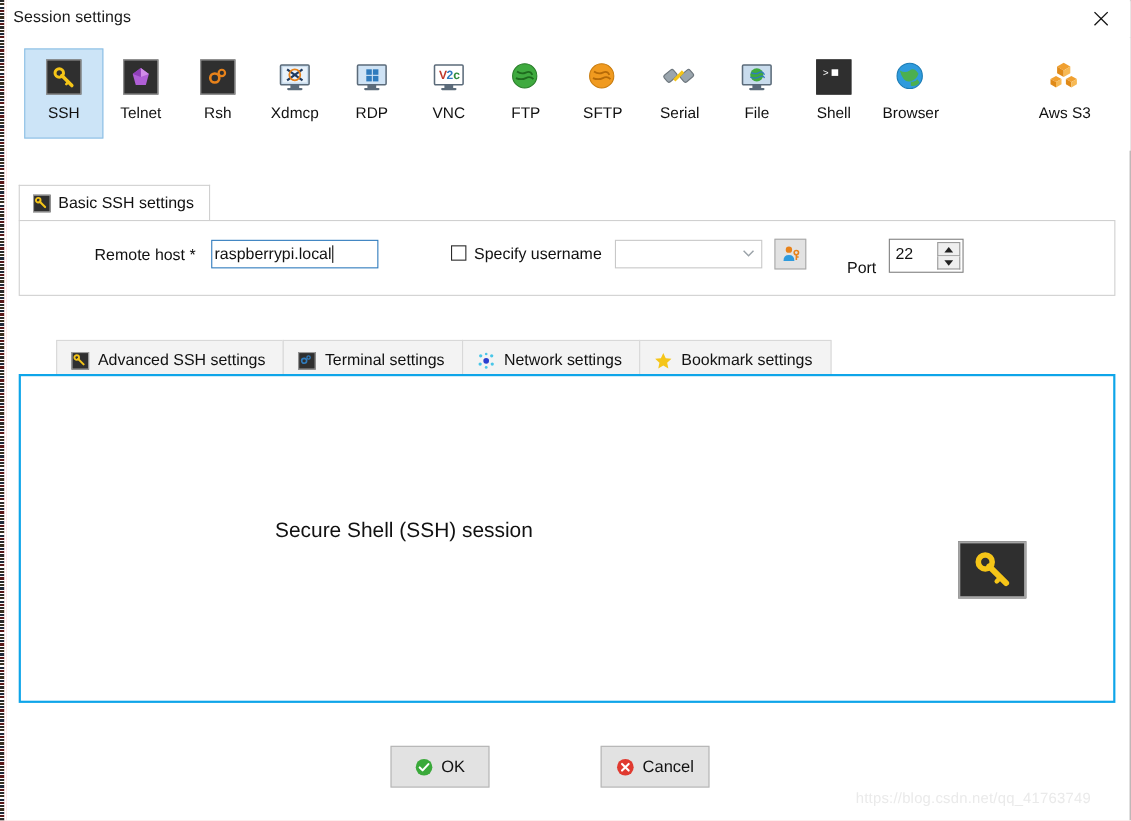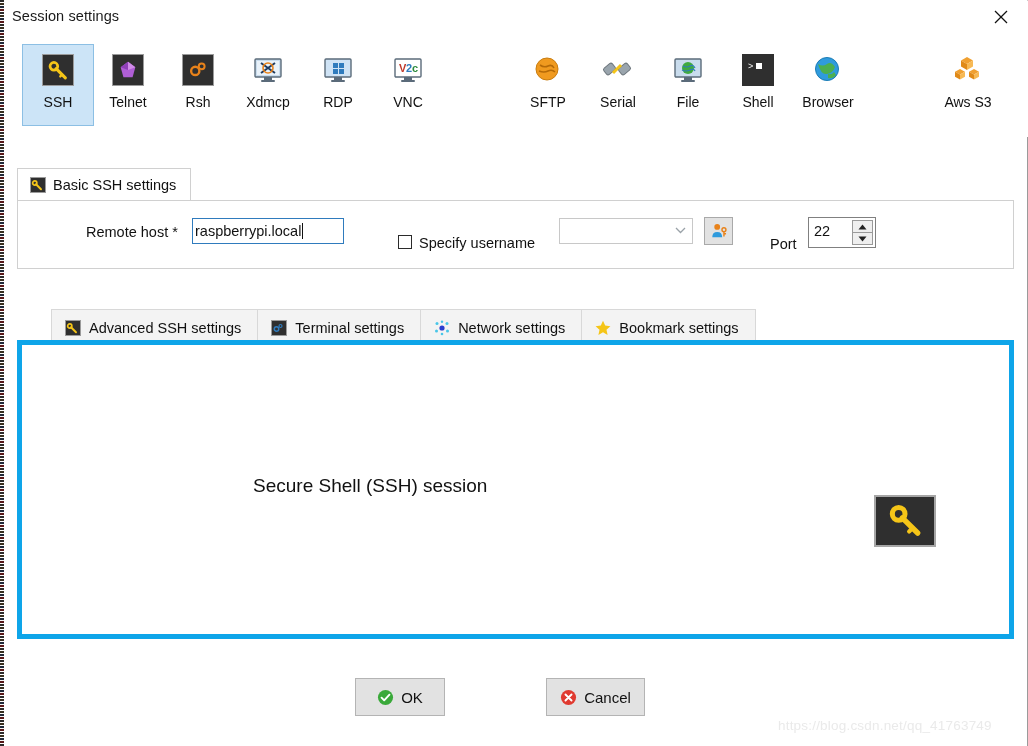--- a/index.html
+++ b/index.html
@@ -162,24 +162,23 @@
     cursor: text;
   }
   .caret {
     display: inline-block;
     width: 1px; height: 16px;
     background: #111111;
     margin-left: 1px;
   }
 
   .chk-wrap {
-    position: absolute; left: 380px; top: 22px;
+    position: absolute; left: 392px; top: 22px;
     display: flex; align-items: flex-start;
     cursor: pointer;
-    margin-top: 12px;
   }
   .chkbox {
     width: 14px; height: 14px;
     border: 1px solid #2b2b2b;
     background: #ffffff;
     box-sizing: border-box;
     margin-right: 7px;
   }
 
   .user-combo {
@@ -253,21 +252,21 @@
     color: #111111;
     white-space: nowrap;
     cursor: pointer;
     margin-right: -1px;
   }
   .ltab .tabicon { margin-right: 8px; display: block; }
   .lower-body {
     position: absolute; left: 0; top: 37px;
     width: 997px; height: 299px;
     background: #ffffff;
-    border: 5px solid #0ea5e9;
+    border: 2px solid #0ea5e9;
     box-sizing: border-box;
   }
   .panel-title {
     position: absolute; left: 231px; top: 130px;
     font-size: 19px;
     color: #111111;
     white-space: nowrap;
   }
   .panel-bigicon {
     position: absolute; left: 852px; top: 150px;
@@ -393,20 +392,30 @@
             <text x="7" y="18" font-family="Liberation Sans, sans-serif" font-size="11" font-weight="bold" fill="#c0392b">V</text>
             <text x="14" y="18" font-family="Liberation Sans, sans-serif" font-size="11" font-weight="bold" fill="#2f7bbd">2</text>
             <text x="20" y="18" font-family="Liberation Sans, sans-serif" font-size="11" font-weight="bold" fill="#2e8b3d">c</text>
             <rect x="12" y="23" width="8" height="3" fill="#5b6b7a"></rect>
             <rect x="9" y="26" width="14" height="2" rx="1" fill="#5b6b7a"></rect>
           </svg>
         </span>
         <span class="type-label">VNC</span>
       </div>
 
+      <div class="type-item" style="left:436px">
+        <span class="type-icon">
+          <svg width="30" height="30" viewBox="0 0 30 30">
+            <circle cx="15" cy="15" r="11" fill="#3faa3f"></circle>
+            <path d="M8 11 q4 3 8 1 t6 2 M7 17 q5 2 9 0 t7 1" stroke="#1e6b1e" stroke-width="1.6" fill="none"></path>
+            <ellipse cx="15" cy="15" rx="11" ry="11" fill="none" stroke="#2c7f2c" stroke-width="1"></ellipse>
+          </svg>
+        </span>
+        <span class="type-label">FTP</span>
+      </div>
 
       <div class="type-item" style="left:506px">
         <span class="type-icon">
           <svg width="30" height="30" viewBox="0 0 30 30">
             <circle cx="15" cy="15" r="11" fill="#f09a1f"></circle>
             <path d="M8 11 q4 3 8 1 t6 2 M7 17 q5 2 9 0 t7 1" stroke="#b56a08" stroke-width="1.6" fill="none"></path>
             <ellipse cx="15" cy="15" rx="11" ry="11" fill="none" stroke="#c97d10" stroke-width="1"></ellipse>
           </svg>
         </span>
         <span class="type-label">SFTP</span>

